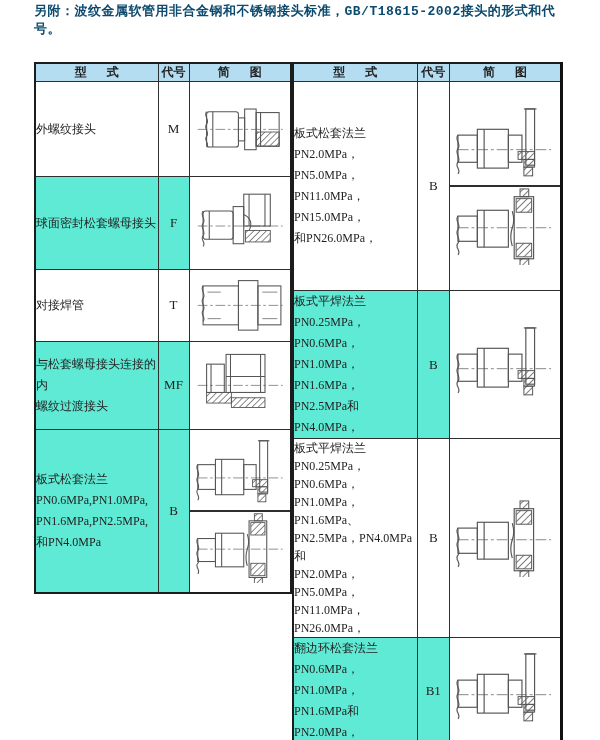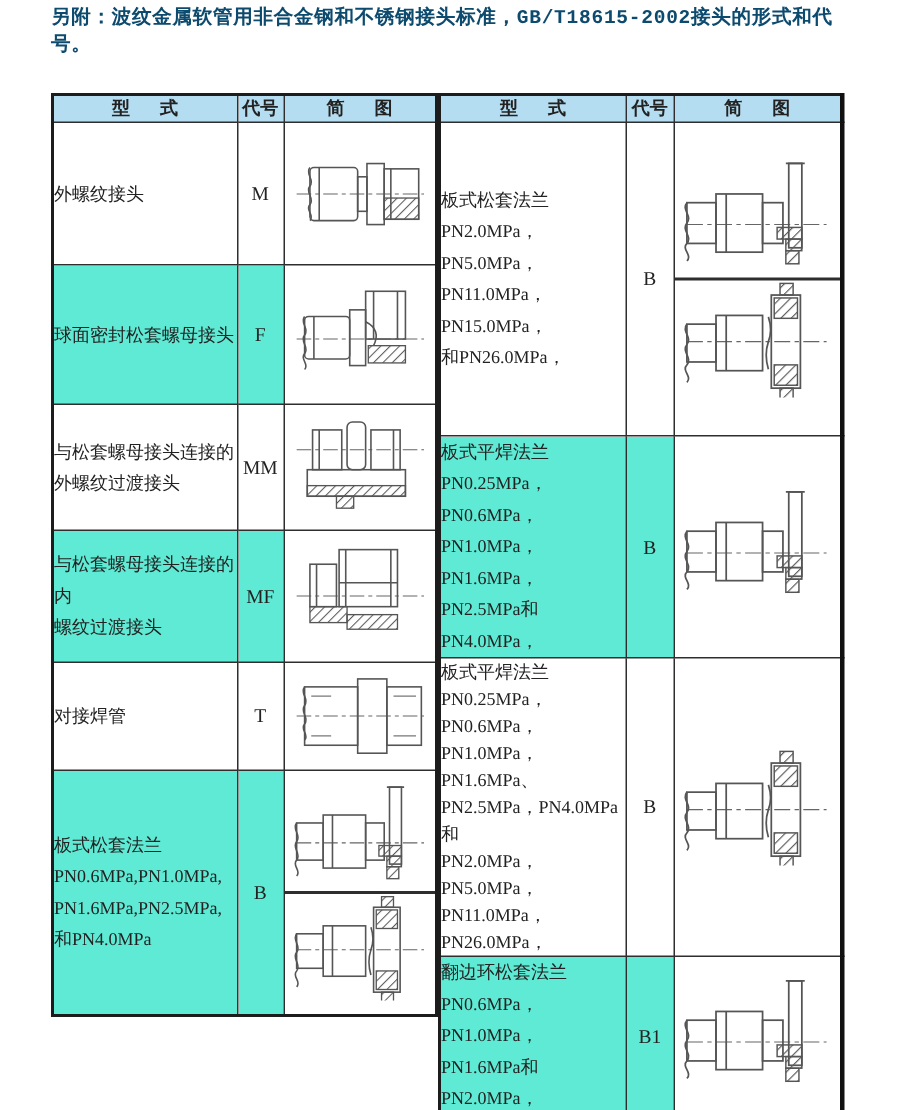--- a/index.html
+++ b/index.html
@@ -98,75 +98,55 @@
    <rect x="42" y="21" width="12" height="42" stroke="#555" fill="none" stroke-width="1.2"></rect>
    <rect x="54" y="7" width="30" height="36" stroke="#555" fill="none" stroke-width="1.2"></rect>
    <line x1="60" y1="7" x2="60" y2="43" stroke="#555" fill="none" stroke-width="1.2"></line>
               <line x1="78" y1="7" x2="78" y2="43" stroke="#555" fill="none" stroke-width="1.2"></line>
    <path d="M54,30 q12,6 6,18" stroke="#555" fill="none" stroke-width="1.2"></path>
               <rect x="56" y="48" width="28" height="13" fill="url(#hatch)" stroke="#555" stroke-width="1"></rect>
             </svg>
           </div>
         </td>
   </tr>
-  <tr style="height:84px">
-    <td class="type-cell">与松套螺母接头连接的
-外螺纹过渡接头</td>
-    <td class="code-cell">MM</td>
-    <td>
-          <div class="diagram-box">
-            <svg viewBox="0 0 100 80">
-              <line x1="2" y1="27" x2="98" y2="27" stroke="#666" stroke-width="0.8" stroke-dasharray="11 3 3 3"></line>
-   <rect x="14" y="12" width="22" height="30" stroke="#555" fill="none" stroke-width="1.2"></rect>
-              <line x1="19" y1="12" x2="19" y2="42" stroke="#555" fill="none" stroke-width="1.2"></line>
-   <rect x="58" y="12" width="22" height="30" stroke="#555" fill="none" stroke-width="1.2"></rect>
-              <line x1="75" y1="12" x2="75" y2="42" stroke="#555" fill="none" stroke-width="1.2"></line>
-   <rect x="40" y="6" width="14" height="36" rx="4" stroke="#555" fill="none" stroke-width="1.2"></rect>
-   <rect x="10" y="42" width="74" height="20" stroke="#555" fill="none" stroke-width="1.2"></rect>
-              <rect x="10" y="54" width="74" height="8" fill="url(#hatch)" stroke="#555" stroke-width="1"></rect>
-              <rect x="32" y="62" width="13" height="9" fill="url(#hatch)" stroke="#555" stroke-width="1"></rect>
+  <tr style="height:65px">
+    <td class="type-cell">对接焊管</td>
+    <td class="code-cell">T</td>
+    <td>
+          <div class="diagram-box">
+            <svg viewBox="0 0 100 80">
+              <line x1="2" y1="40" x2="98" y2="40" stroke="#666" stroke-width="0.8" stroke-dasharray="11 3 3 3"></line>
+   <rect x="8" y="18" width="40" height="44" stroke="#555" fill="none" stroke-width="1.2"></rect>
+              <path d="M8,18 c-4,5 4,9 0,14 c-4,5 4,9 0,14 c-4,4 4,8 0,12" stroke="#555" fill="none" stroke-width="1.2"></path>
+   <line x1="13" y1="25" x2="28" y2="25" stroke="#777" stroke-width="1"></line>
+   <line x1="13" y1="55" x2="28" y2="55" stroke="#777" stroke-width="1"></line>
+   <rect x="48" y="12" width="22" height="56" stroke="#555" fill="none" stroke-width="1.2"></rect>
+   <rect x="70" y="18" width="26" height="44" stroke="#555" fill="none" stroke-width="1.2"></rect>
+   <line x1="75" y1="25" x2="92" y2="25" stroke="#777" stroke-width="1"></line>
+   <line x1="75" y1="55" x2="92" y2="55" stroke="#777" stroke-width="1"></line>
             </svg>
           </div>
         </td>
   </tr>
   <tr style="height:88px">
     <td class="type-cell hl">与松套螺母接头连接的内
 螺纹过渡接头</td>
     <td class="code-cell hl">MF</td>
     <td>
           <div class="diagram-box">
             <svg viewBox="0 0 100 80">
               <line x1="2" y1="40" x2="98" y2="40" stroke="#666" stroke-width="0.8" stroke-dasharray="11 3 3 3"></line>
    <rect x="12" y="16" width="20" height="32" stroke="#555" fill="none" stroke-width="1.2"></rect>
               <line x1="17" y1="16" x2="17" y2="48" stroke="#555" fill="none" stroke-width="1.2"></line>
    <rect x="34" y="5" width="44" height="43" stroke="#555" fill="none" stroke-width="1.2"></rect>
    <line x1="39" y1="5" x2="39" y2="48" stroke="#555" fill="none" stroke-width="1.2"></line>
               <line x1="73" y1="5" x2="73" y2="48" stroke="#555" fill="none" stroke-width="1.2"></line>
    <line x1="34" y1="30" x2="78" y2="30" stroke="#555" fill="none" stroke-width="1.2"></line>
               <rect x="12" y="48" width="28" height="12" fill="url(#hatch)" stroke="#555" stroke-width="1"></rect>
               <rect x="40" y="54" width="38" height="11" fill="url(#hatch)" stroke="#555" stroke-width="1"></rect>
-            </svg>
-          </div>
-        </td>
-  </tr>
-  <tr style="height:65px">
-    <td class="type-cell">对接焊管</td>
-    <td class="code-cell">T</td>
-    <td>
-          <div class="diagram-box">
-            <svg viewBox="0 0 100 80">
-              <line x1="2" y1="40" x2="98" y2="40" stroke="#666" stroke-width="0.8" stroke-dasharray="11 3 3 3"></line>
-   <rect x="8" y="18" width="40" height="44" stroke="#555" fill="none" stroke-width="1.2"></rect>
-              <path d="M8,18 c-4,5 4,9 0,14 c-4,5 4,9 0,14 c-4,4 4,8 0,12" stroke="#555" fill="none" stroke-width="1.2"></path>
-   <line x1="13" y1="25" x2="28" y2="25" stroke="#777" stroke-width="1"></line>
-   <line x1="13" y1="55" x2="28" y2="55" stroke="#777" stroke-width="1"></line>
-   <rect x="48" y="12" width="22" height="56" stroke="#555" fill="none" stroke-width="1.2"></rect>
-   <rect x="70" y="18" width="26" height="44" stroke="#555" fill="none" stroke-width="1.2"></rect>
-   <line x1="75" y1="25" x2="92" y2="25" stroke="#777" stroke-width="1"></line>
-   <line x1="75" y1="55" x2="92" y2="55" stroke="#777" stroke-width="1"></line>
             </svg>
           </div>
         </td>
   </tr>
   <tr style="height:164px">
     <td class="type-cell hl">板式松套法兰
 PN0.6MPa,PN1.0MPa,
 PN1.6MPa,PN2.5MPa,
 和PN4.0MPa</td>
     <td class="code-cell hl">B</td>

